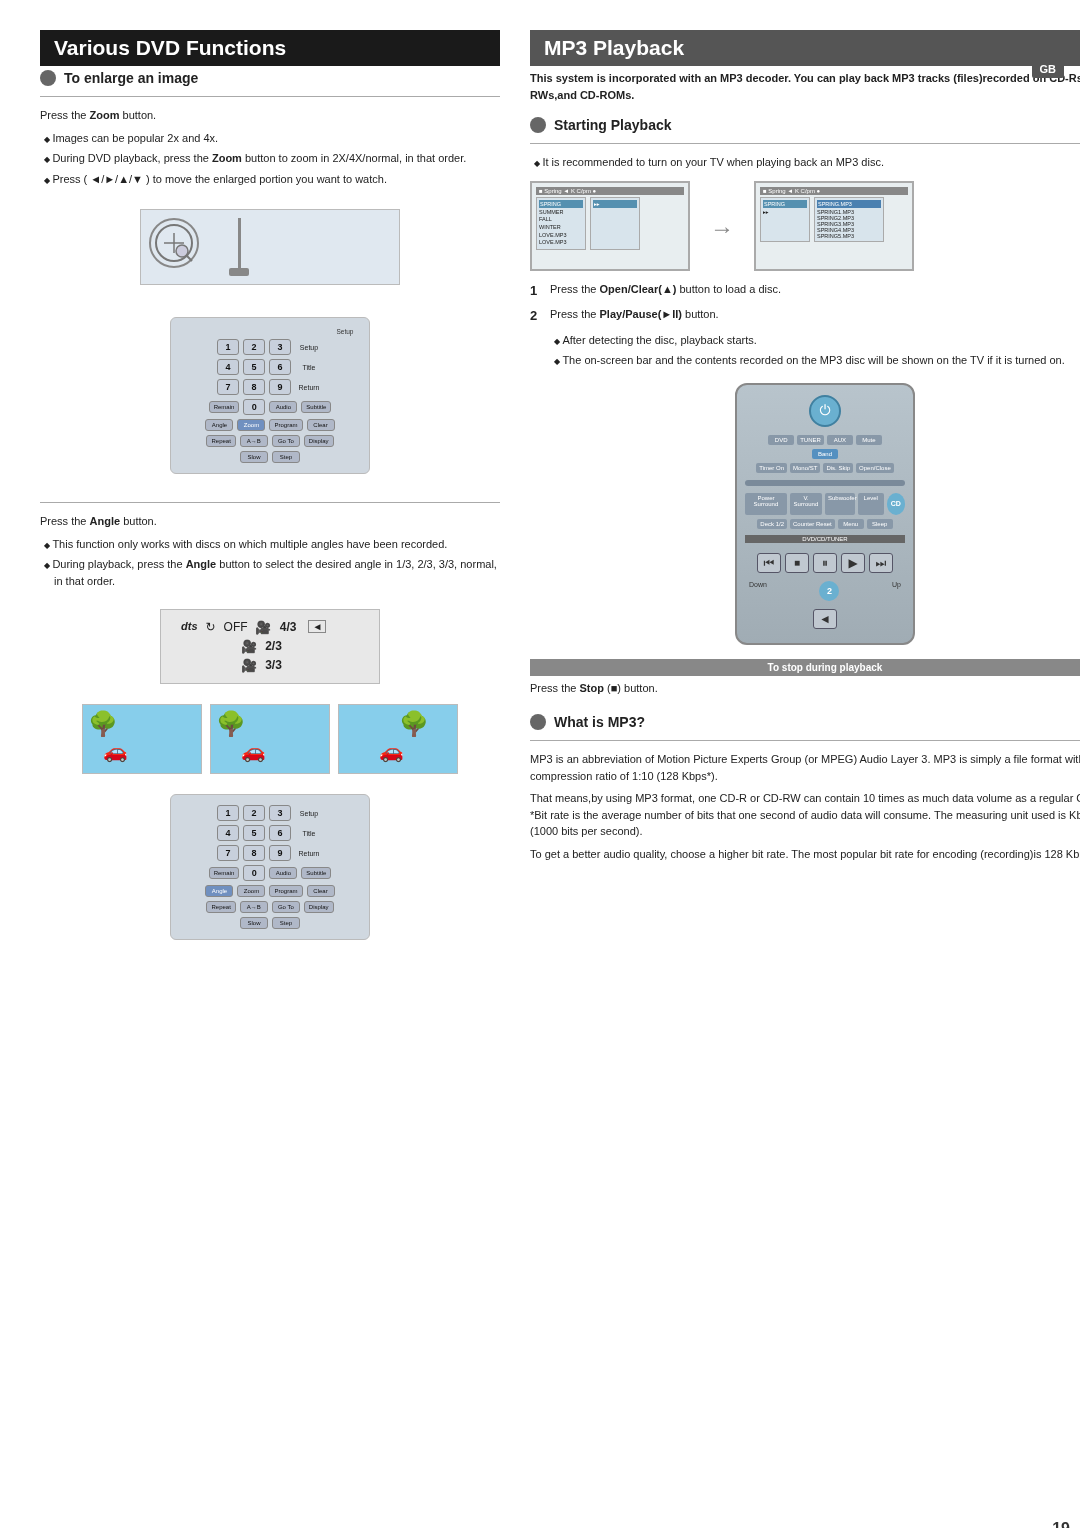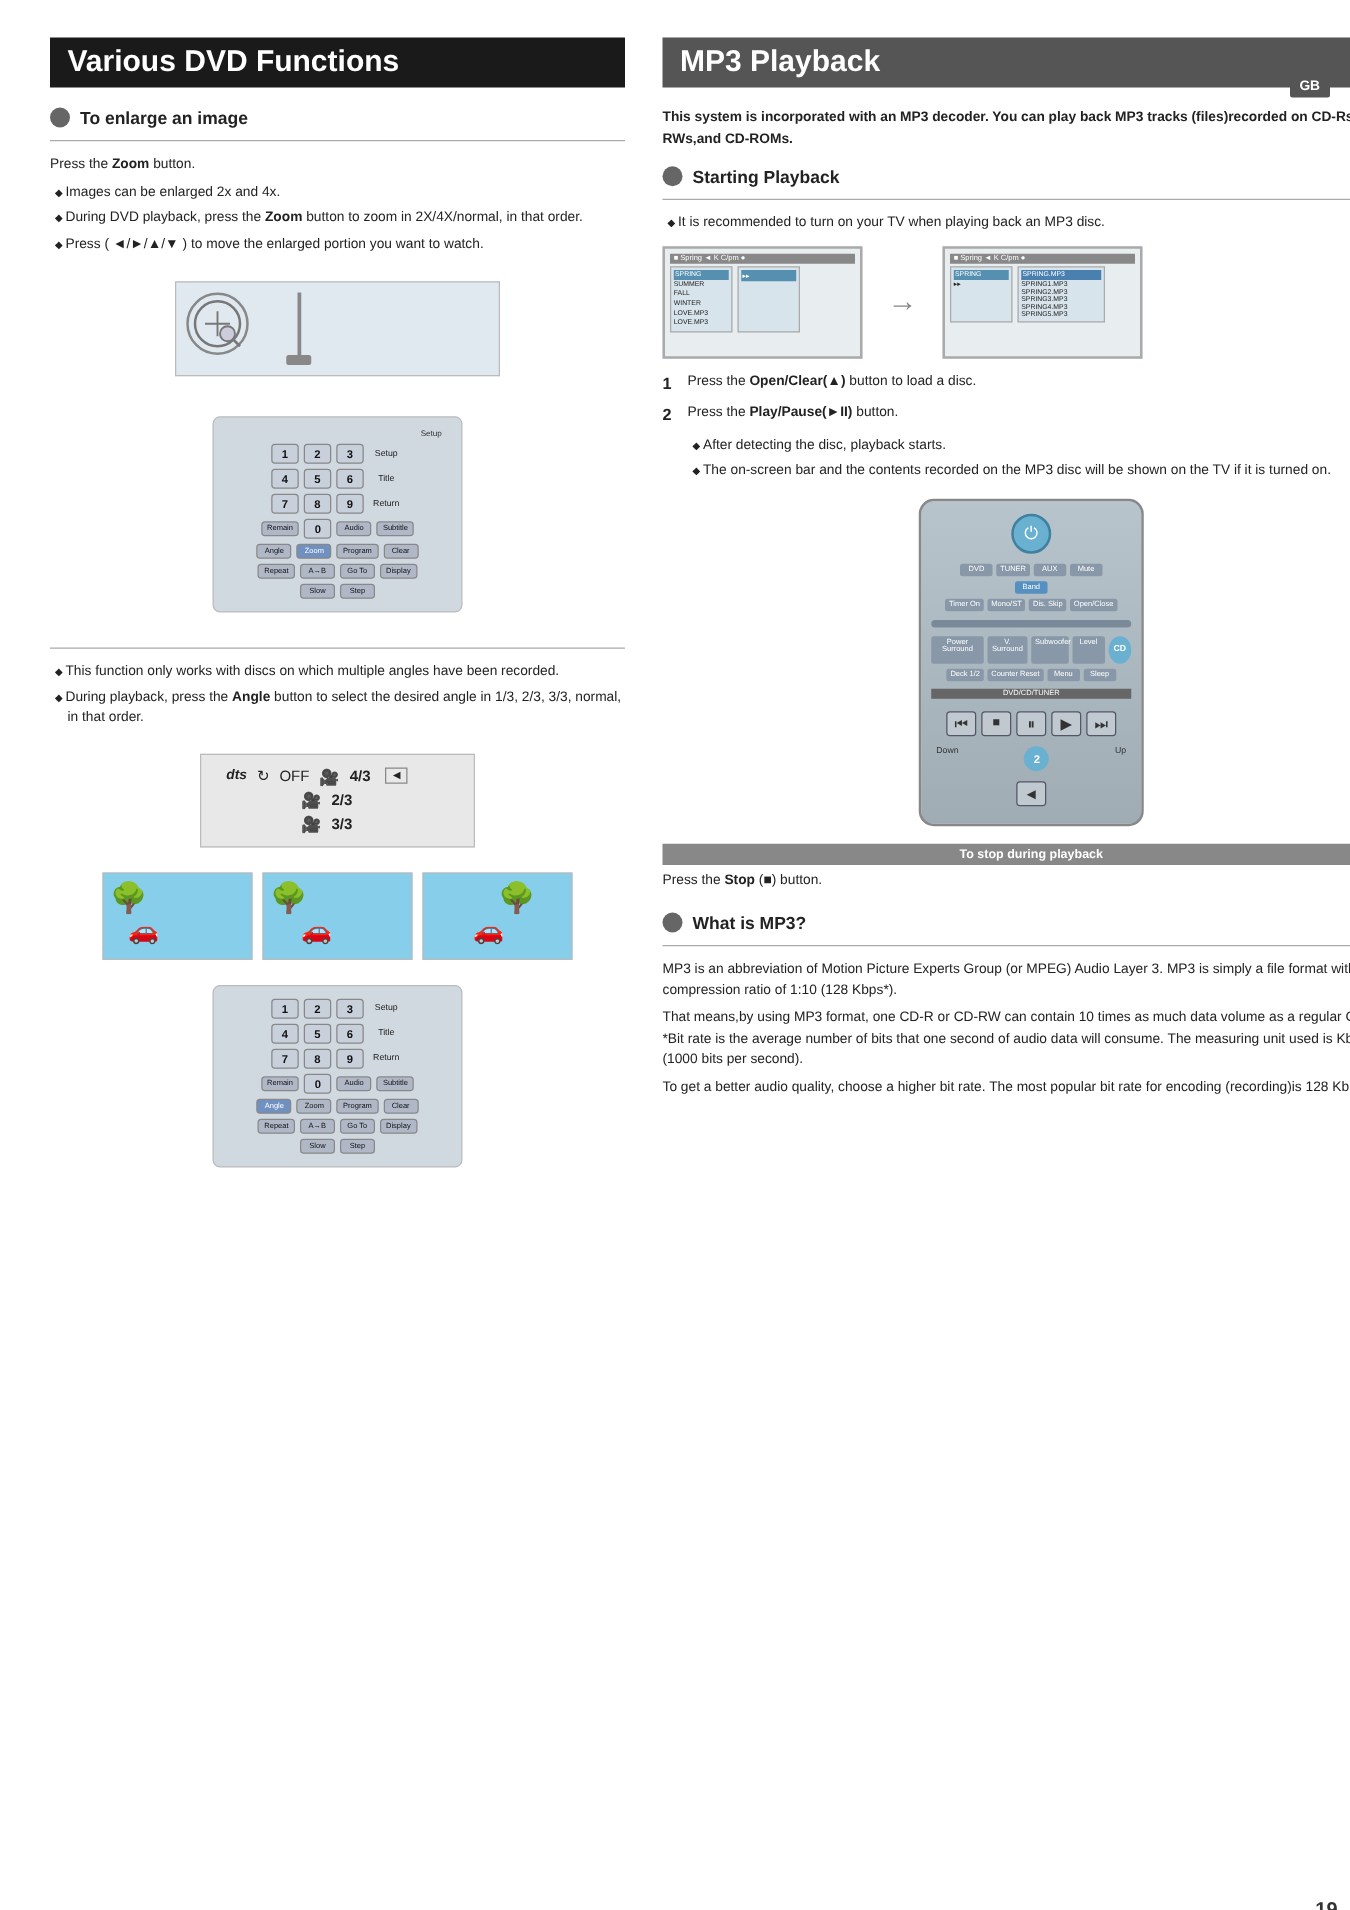--- a/index.html
+++ b/index.html
@@ -20,24 +20,24 @@
     .left-col {
       width: 460px;
       flex-shrink: 0;
     }
     .right-col {
       flex: 1;
     }
     .section-header {
       background: #1a1a1a;
       color: #fff;
-      font-size: 24px;
+      font-size: 21px;
       font-weight: bold;
       padding: 6px 14px;
-      margin-bottom: 16px;
+      margin-bottom: 4px;
     }
     .section-header.mp3 {
       background: #555;
     }
     .subsection-title {
       display: flex;
       align-items: center;
       font-size: 14px;
       font-weight: bold;
       margin-bottom: 10px;
@@ -339,21 +339,21 @@
 
       <div class="section-header">Various DVD Functions</div>
 
       <div class="content-section">
         <div class="subsection-title">
           <span class="bullet-icon"></span>
           <span>To enlarge an image</span>
         </div>
         <hr class="divider">
         <p class="text-small">Press the <strong>Zoom</strong> button.</p>
-        <p class="bullet-item">Images can be enlarged 2x and 4x.</p>
+        <p class="bullet-item">Images can be popular 2x and 4x.</p>
         <p class="bullet-item">During DVD playback, press the <strong>Zoom</strong> button to zoom in 2X/4X/normal, in that order.</p>
         <p class="bullet-item">Press ( ◄/►/▲/▼ ) to move the enlarged portion you want to watch.</p>
 
         <div style="display:flex; align-items:center; justify-content:center; margin:12px 0; gap:20px;">
           <div class="zoom-display">
             <div class="zoom-circle">
               <svg width="40" height="40" viewBox="0 0 40 40">
                 <circle cx="20" cy="20" r="18" stroke="#777" fill="none" stroke-width="2"></circle>
                 <line x1="10" y1="20" x2="30" y2="20" stroke="#777" stroke-width="1.5"></line>
                 <line x1="20" y1="10" x2="20" y2="30" stroke="#777" stroke-width="1.5"></line>
@@ -412,20 +412,21 @@
             <div class="remote-row">
               <span class="remote-btn" style="font-size:6px;">Slow</span>
               <span class="remote-btn" style="font-size:6px;">Step</span>
             </div>
           </div>
         </div>
       </div>
 
       <div class="content-section">
         <hr class="divider">
+        <p class="text-small">Press the <strong>Angle</strong> button.</p>
         <p class="bullet-item">This function only works with discs on which multiple angles have been recorded.</p>
         <p class="bullet-item">During playback, press the <strong>Angle</strong> button to select the desired angle in 1/3, 2/3, 3/3, normal, in that order.</p>
 
         <div style="display:flex; justify-content:center; margin:10px 0;">
           <div class="angle-display">
             <div class="angle-row">
               <span class="dts-logo">dts</span>
               <span style="font-size:12px;">↻</span>
               <span style="font-size:12px;">OFF</span>
               <span style="font-size:13px;">🎥</span>

